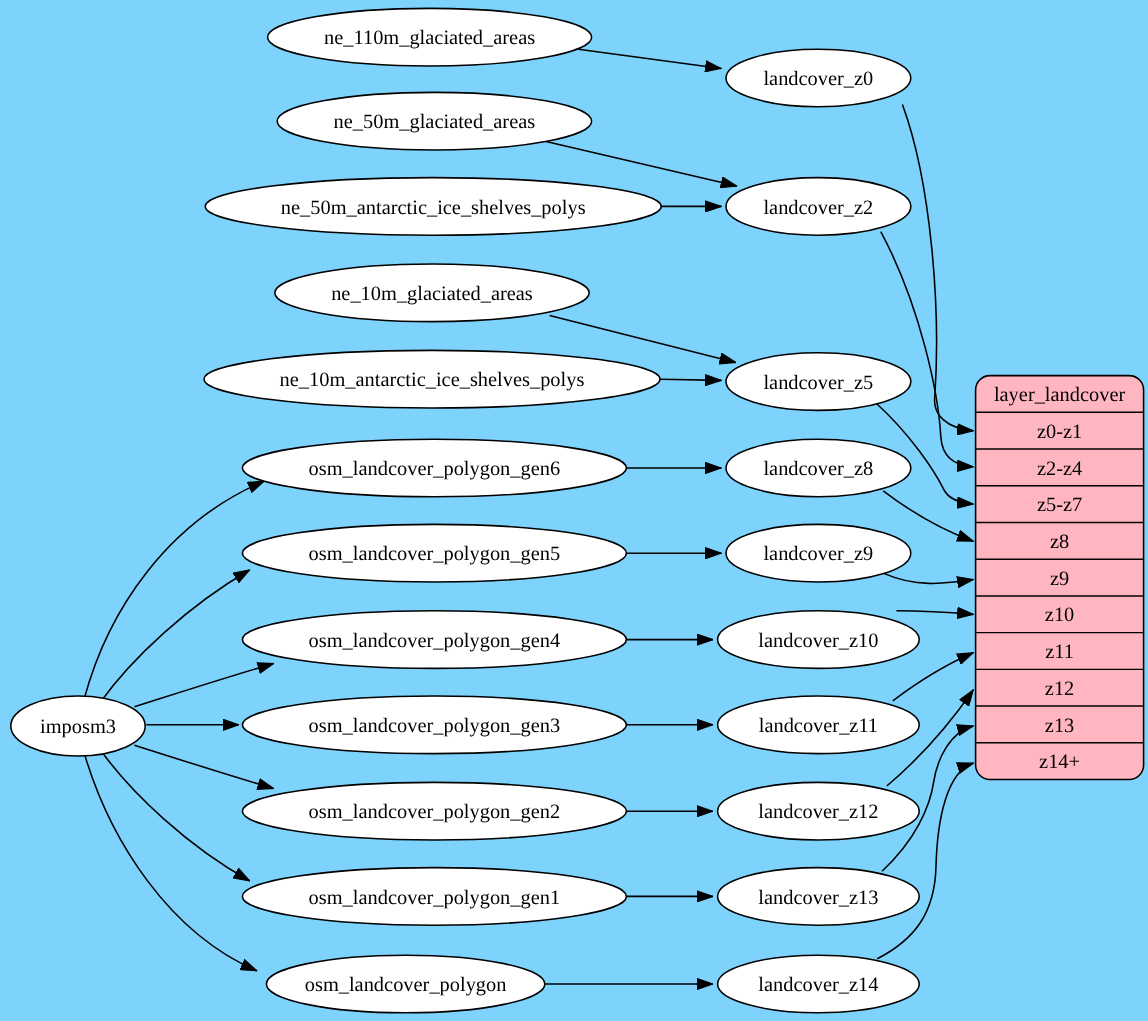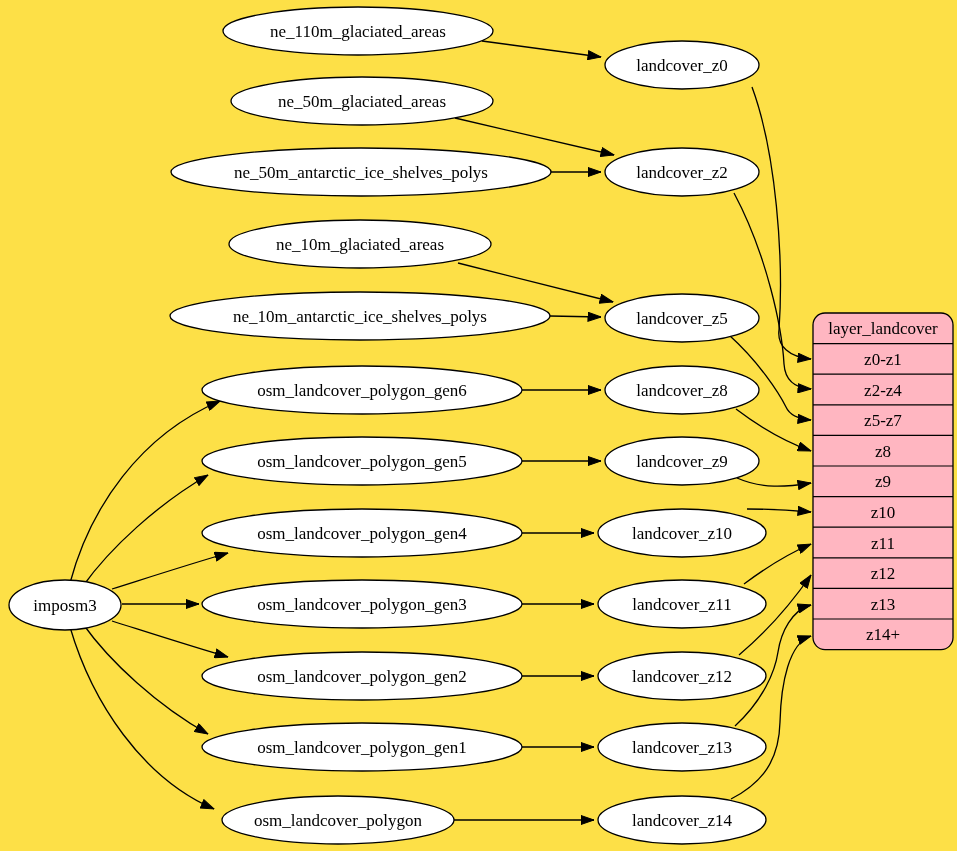--- a/index.html
+++ b/index.html
@@ -1,16 +1,16 @@
 <!DOCTYPE html>
 <html><head>
 <meta charset="utf-8">
 <style>
   html, body { margin: 0; padding: 0; background: #ffffff; }
-  .canvas-wrap { width: 957px; height: 851px; position: relative; background: #fde047; text-decoration: underline; }
+  .canvas-wrap { width: 957px; height: 851px; position: relative; background: #7dd3fc; text-decoration: underline; }
   svg { display: block; }
   text {
     font-family: "Liberation Serif", "DejaVu Serif", serif;
     font-size: 17px;
     fill: #000000;
   }
   .node-shape { fill: #ffffff; stroke: #000000; stroke-width: 1.3; }
   .edge-path { fill: none; stroke: #000000; stroke-width: 1.3; }
   .table-frame { stroke: #000000; stroke-width: 1.3; }
   .table-sep { stroke: #000000; stroke-width: 1.2; }

